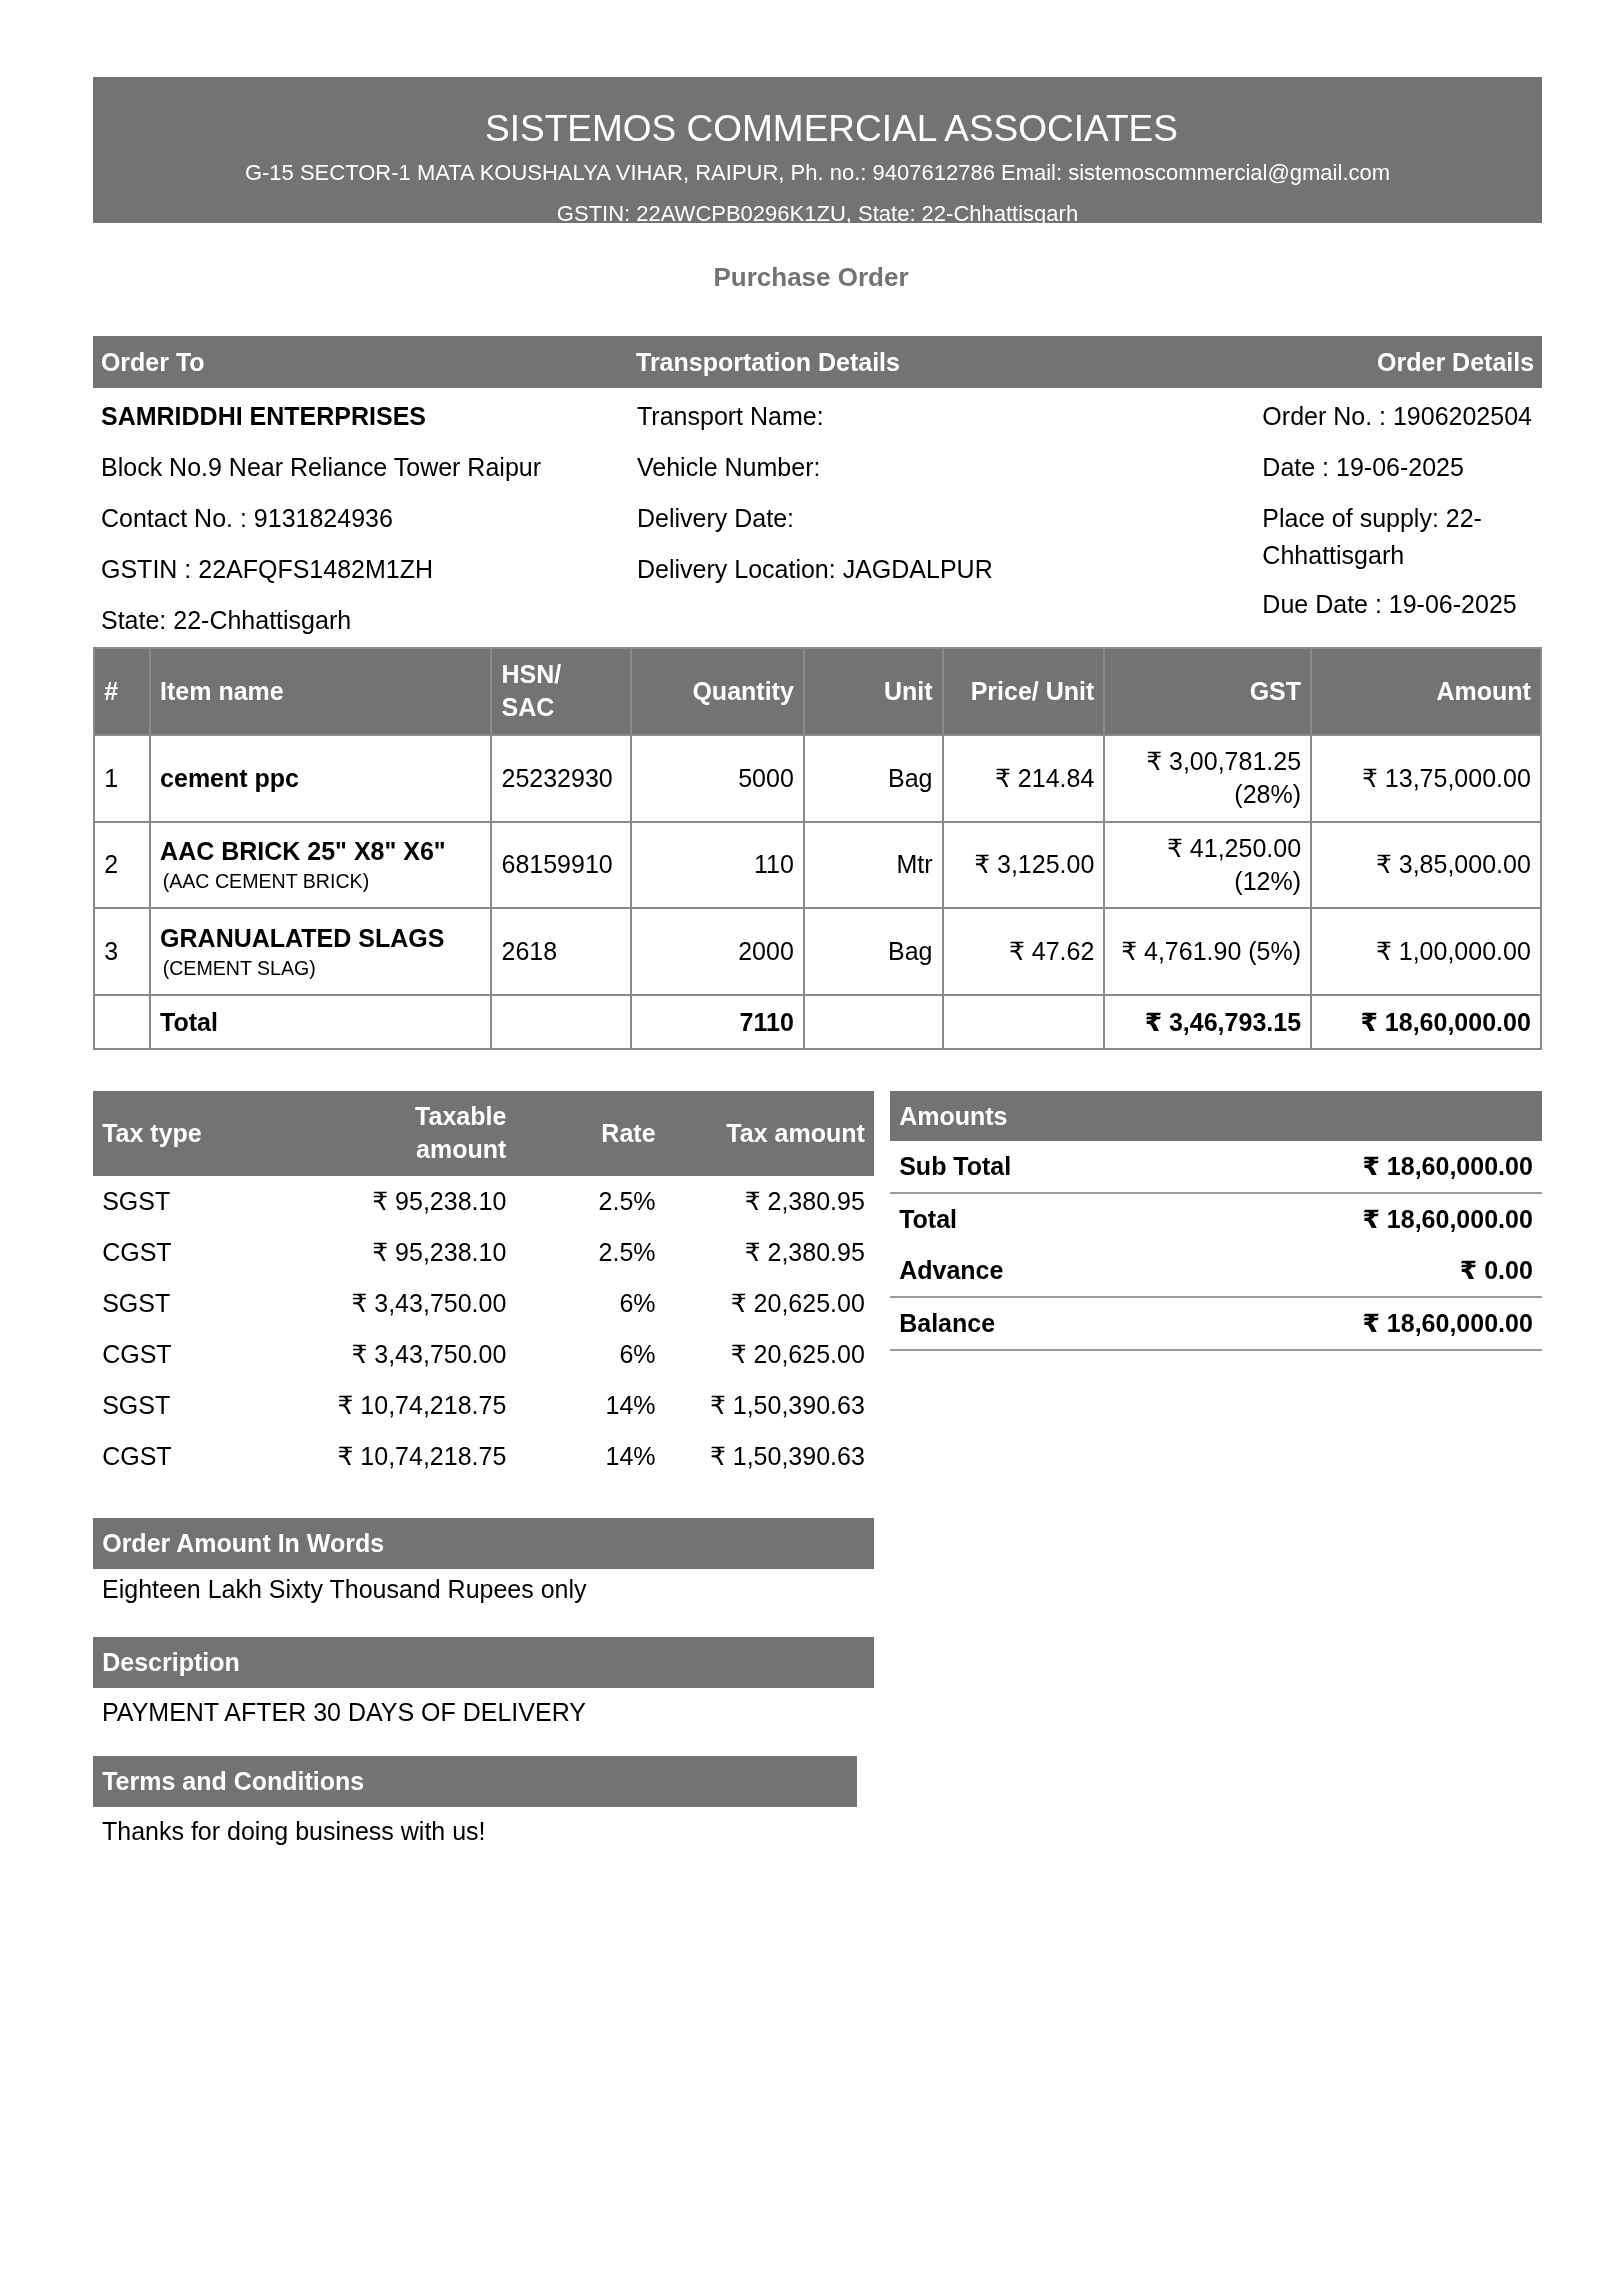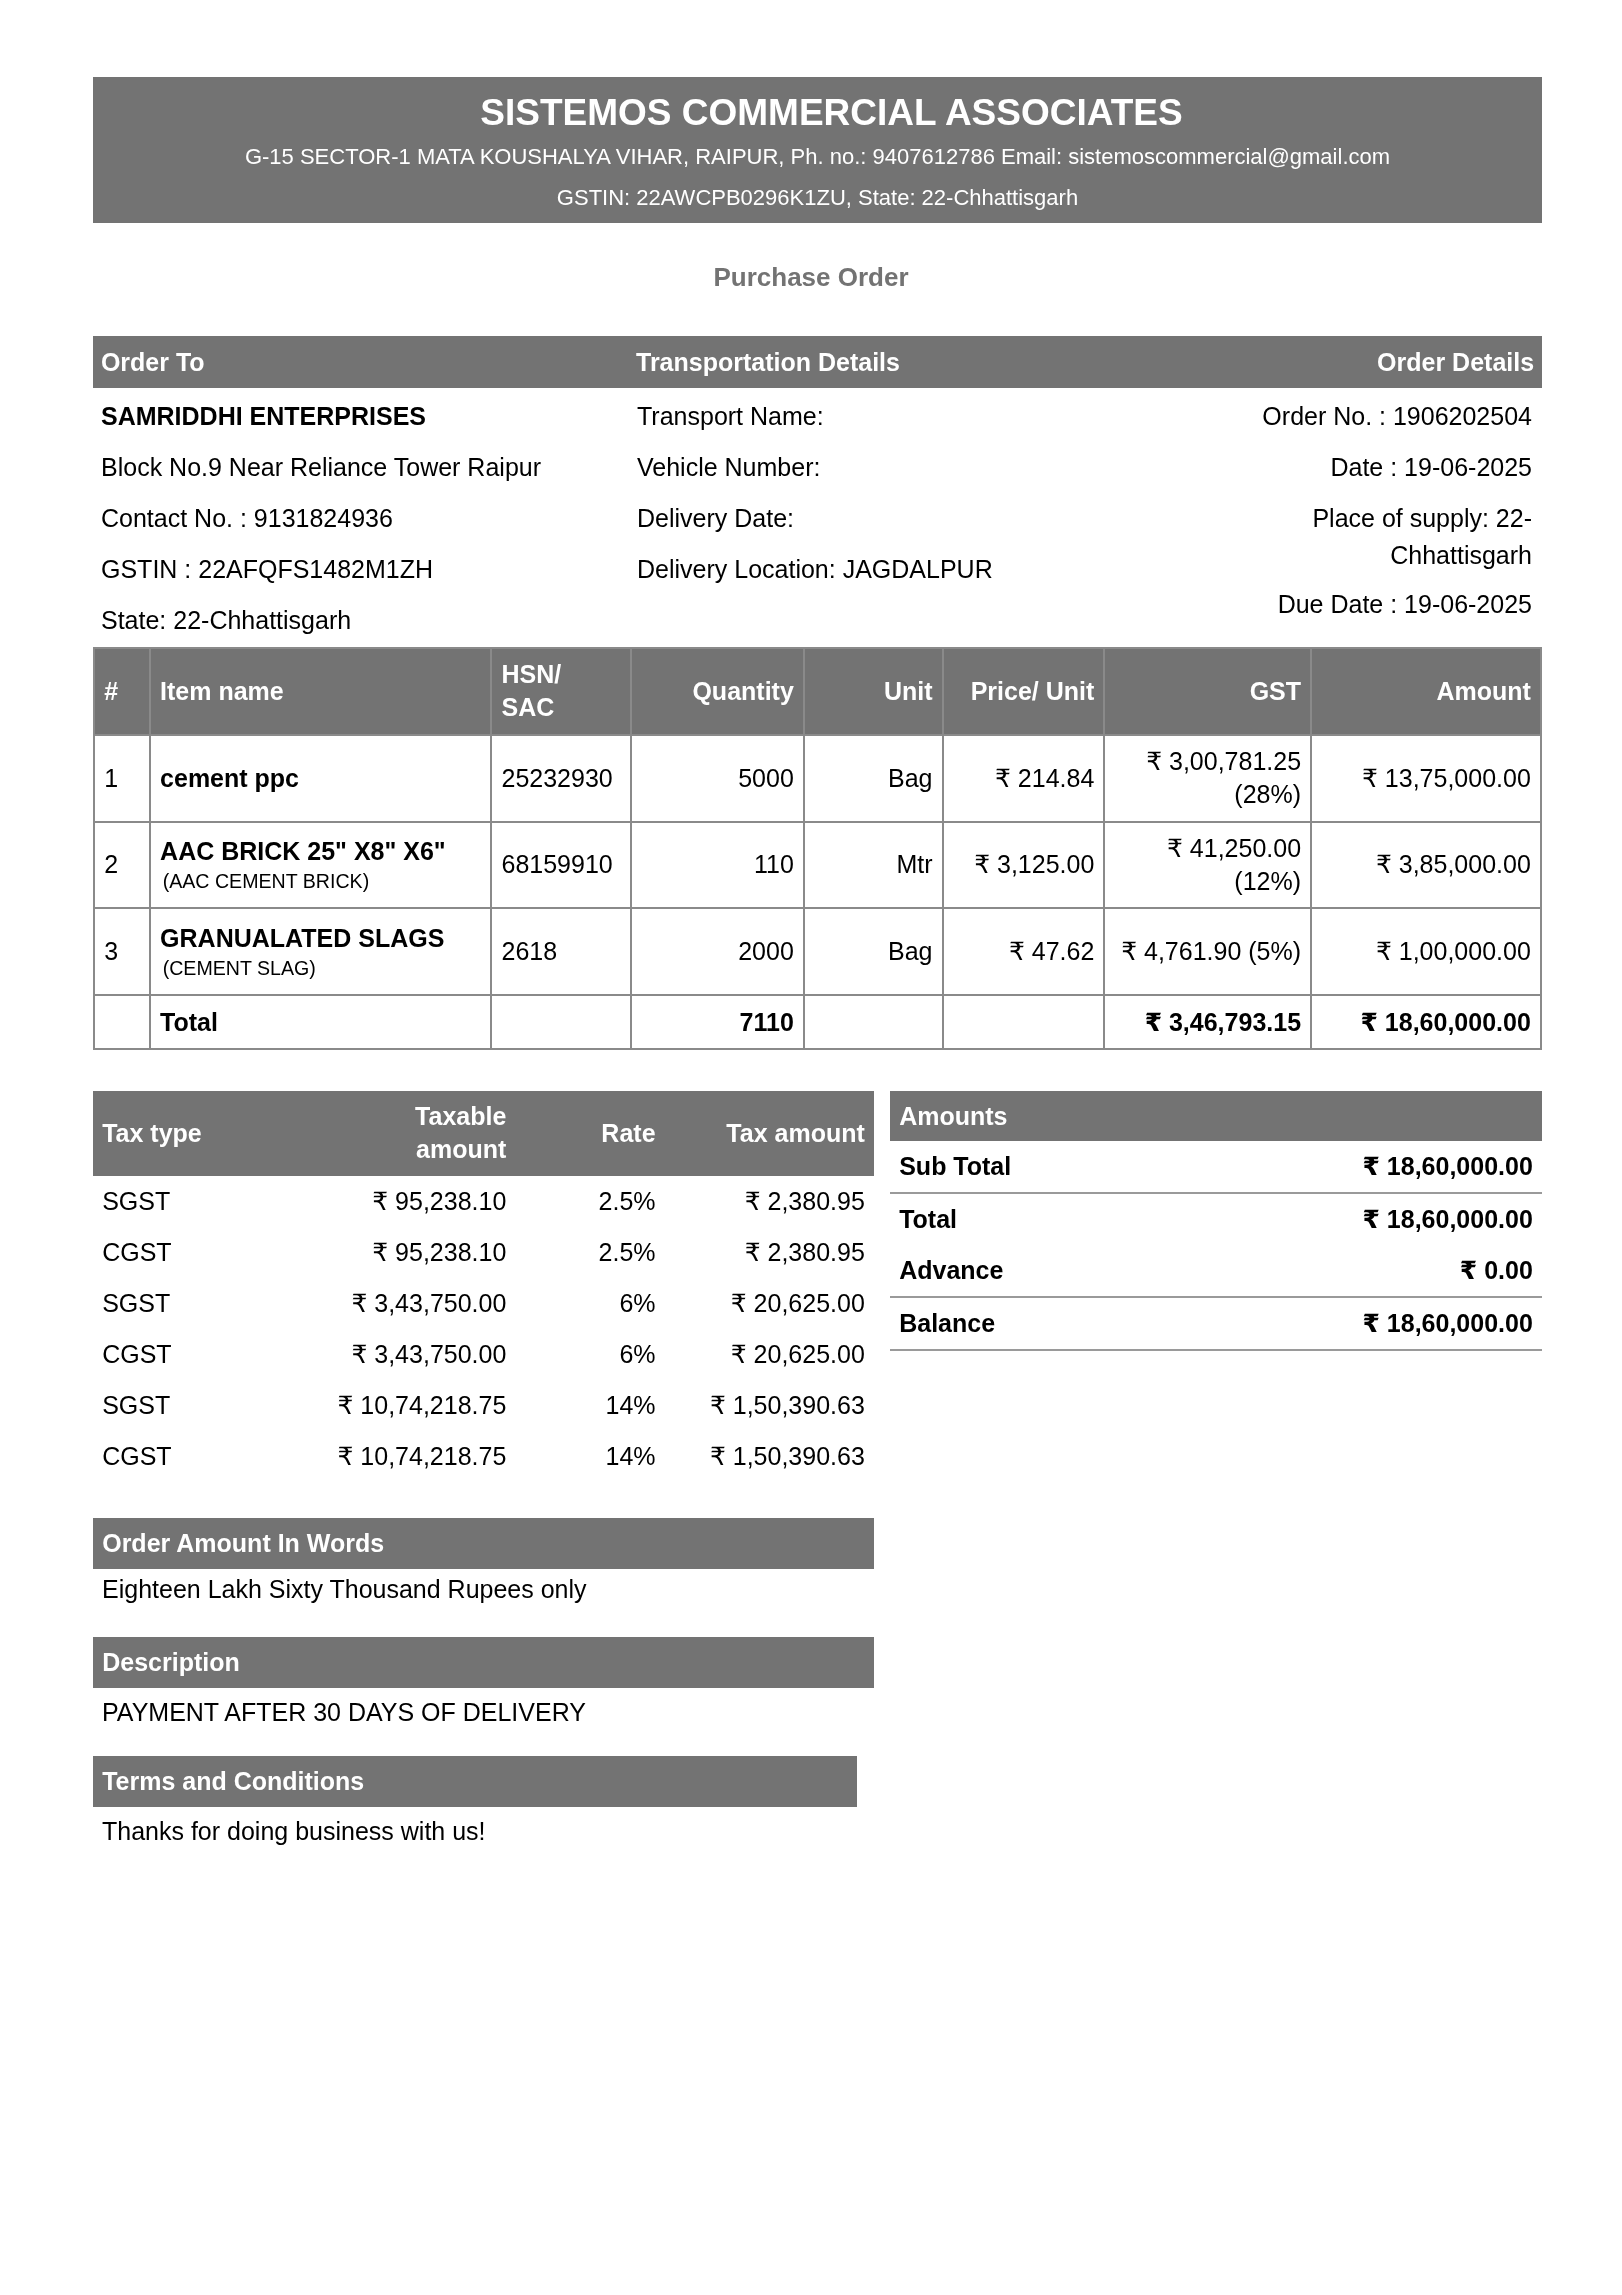--- a/index.html
+++ b/index.html
@@ -1,28 +1,28 @@
 <!DOCTYPE html>
 <html style="font-size:10.5px"><head>
 <meta charset="utf-8">
 <style>
   html, body { margin: 0; padding: 0; background: #ffffff; }
   body { width: 1622px; height: 2295px; position: relative; font-family: "Liberation Sans", "DejaVu Sans", sans-serif; color: #000; }
   .abs { position: absolute; }
   .bar { background: #737373; color: #fff; font-weight: bold; }
   .banner { left: 93px; top: 77px; width: 1449px; height: 146px; text-align: center; }
-  .banner .co-name { font-size: 37px; font-weight: bold; margin-top: 12px; line-height: 47px; padding-left: 28px; }
+  .banner .co-name { font-size: 37px; font-weight: normal; margin-top: 28px; line-height: 47px; padding-left: 28px; }
   .banner .co-line { font-size: 22px; font-weight: normal; line-height: 41px; }
   .doc-title { left: 0; width: 1622px; top: 262px; text-align: center; font-size: 26px; font-weight: bold; color: #737373; }
 
   .sec-head { left: 93px; top: 336px; width: 1449px; height: 52px; font-size: 25px; }
   .sec-head span { position: absolute; top: 11.8px; }
   .info-col { font-size: 25px; line-height: 51px; }
   .info-col div { white-space: nowrap; }
-  .right-col { text-align: right; }
+  .right-col { }
 
   table { border-collapse: collapse; }
   .items { left: 93px; top: 647px; width: 1449px; font-size: 25px; }
   .items th { background: #737373; color: #fff; font-weight: bold; border: 2px solid #8a8a8a; padding: 3.9px 9.2px; height: 77px; text-align: right; vertical-align: middle; line-height: 33px; }
   .items th.l { text-align: left; }
   .items td { border: 2px solid #8a8a8a; padding: 3.9px 9.2px; height: 77px; text-align: right; vertical-align: middle; line-height: 33px; }
   .items td.l { text-align: left; }
   .items tr.total td { height: 44px; font-weight: bold; }
   .items .iname { font-weight: bold; }
   .items .isub { font-size: 19.6px; display: block; line-height: 26px; padding-left: 2.6px; }

